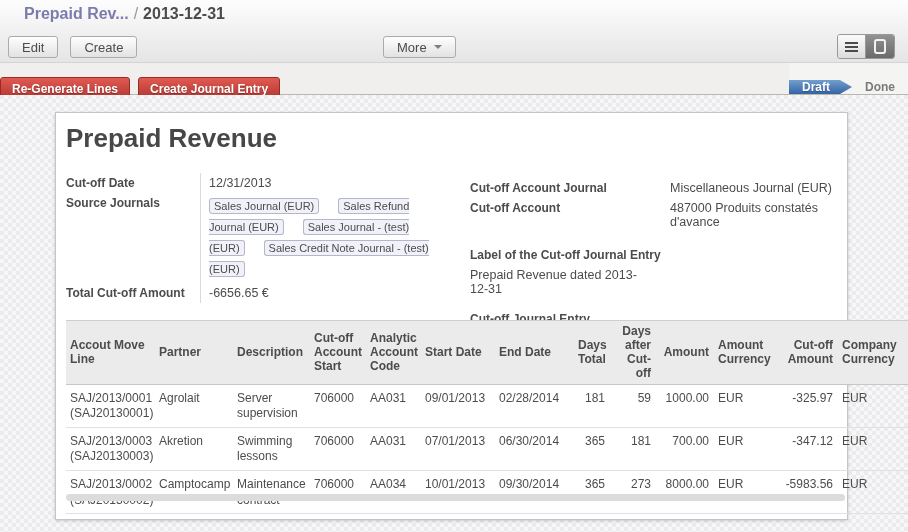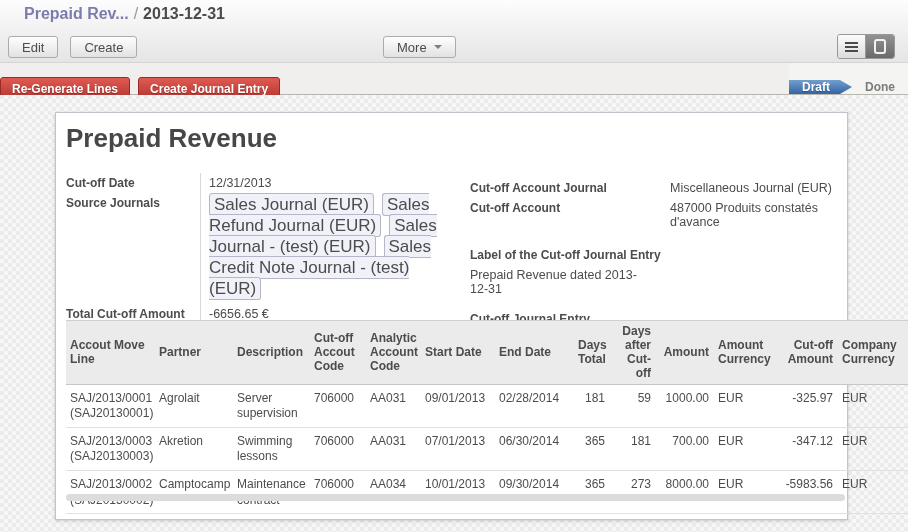--- a/index.html
+++ b/index.html
@@ -65,21 +65,21 @@
   .frow .fval { flex:1; border-left:1px solid #d9d9d9; padding:3px 0 3px 8px;
                 font-size:12.5px; color:#4c4c4c; min-height:20px; }
   .rgroup .frow label { width:200px; }
   .rgroup .frow .fval { border-left:none; padding-left:0; max-width:172px; }
   .rgroup .frow.gap-lg { margin-top:13px;flex-direction:column; }
   .rgroup .frow.gap-md { margin-top:10px; }
   .as-link { color:#7c7bad; cursor:pointer; }
 
   .tags { line-height:21px; padding-top:2px; }
   .tag { display:inline; background:#f1f1fa; border:1px solid #b6b6c9; border-radius:3px;
-         padding:1px 4px; margin-right:8px; font-size:17px; color:#4c4c4c; line-height:18px; }
+         padding:1px 4px; margin-right:19px; font-size:11px; color:#4c4c4c; line-height:18px; }
 
   
   .linestable { position:absolute; left:66px; top:225px; width:842px; z-index:2;
                 border-collapse:collapse; table-layout:fixed; font-size:12px; color:#4c4c4c; }
   .linestable th { background:#ebebeb; border-top:1px solid #cfcfcf; border-bottom:1px solid #c6c6c6;
                    font-weight:bold; text-align:left; vertical-align:middle;
                    padding:3px 5px 3px 4px; height:51px; line-height:1.18; }
   .linestable td { border-bottom:1px solid #e0e0e0; vertical-align:top;
                    padding:6px 5px 5px 4px; height:38px; line-height:1.3; background:transparent; }
   .linestable .num { text-align:right; }
@@ -180,21 +180,21 @@
         <col style="width: 58px;">
         <col style="width: 66px;">
         <col style="width: 58px;">
         <col style="width: 70px;">
       </colgroup>
       <thead>
         <tr>
           <th>Accout Move Line</th>
           <th>Partner</th>
           <th>Description</th>
-          <th>Cut-off Accout Code</th>
+          <th>Cut-off Account Start</th>
           <th>Analytic Account Code</th>
           <th>Start Date</th>
           <th>End Date</th>
           <th class="num">Days Total</th>
           <th class="num">Days after Cut-off</th>
           <th class="num">Amount</th>
           <th>Amount Currency</th>
           <th class="num">Cut-off Amount</th>
           <th>Company Currency</th>
         </tr>

